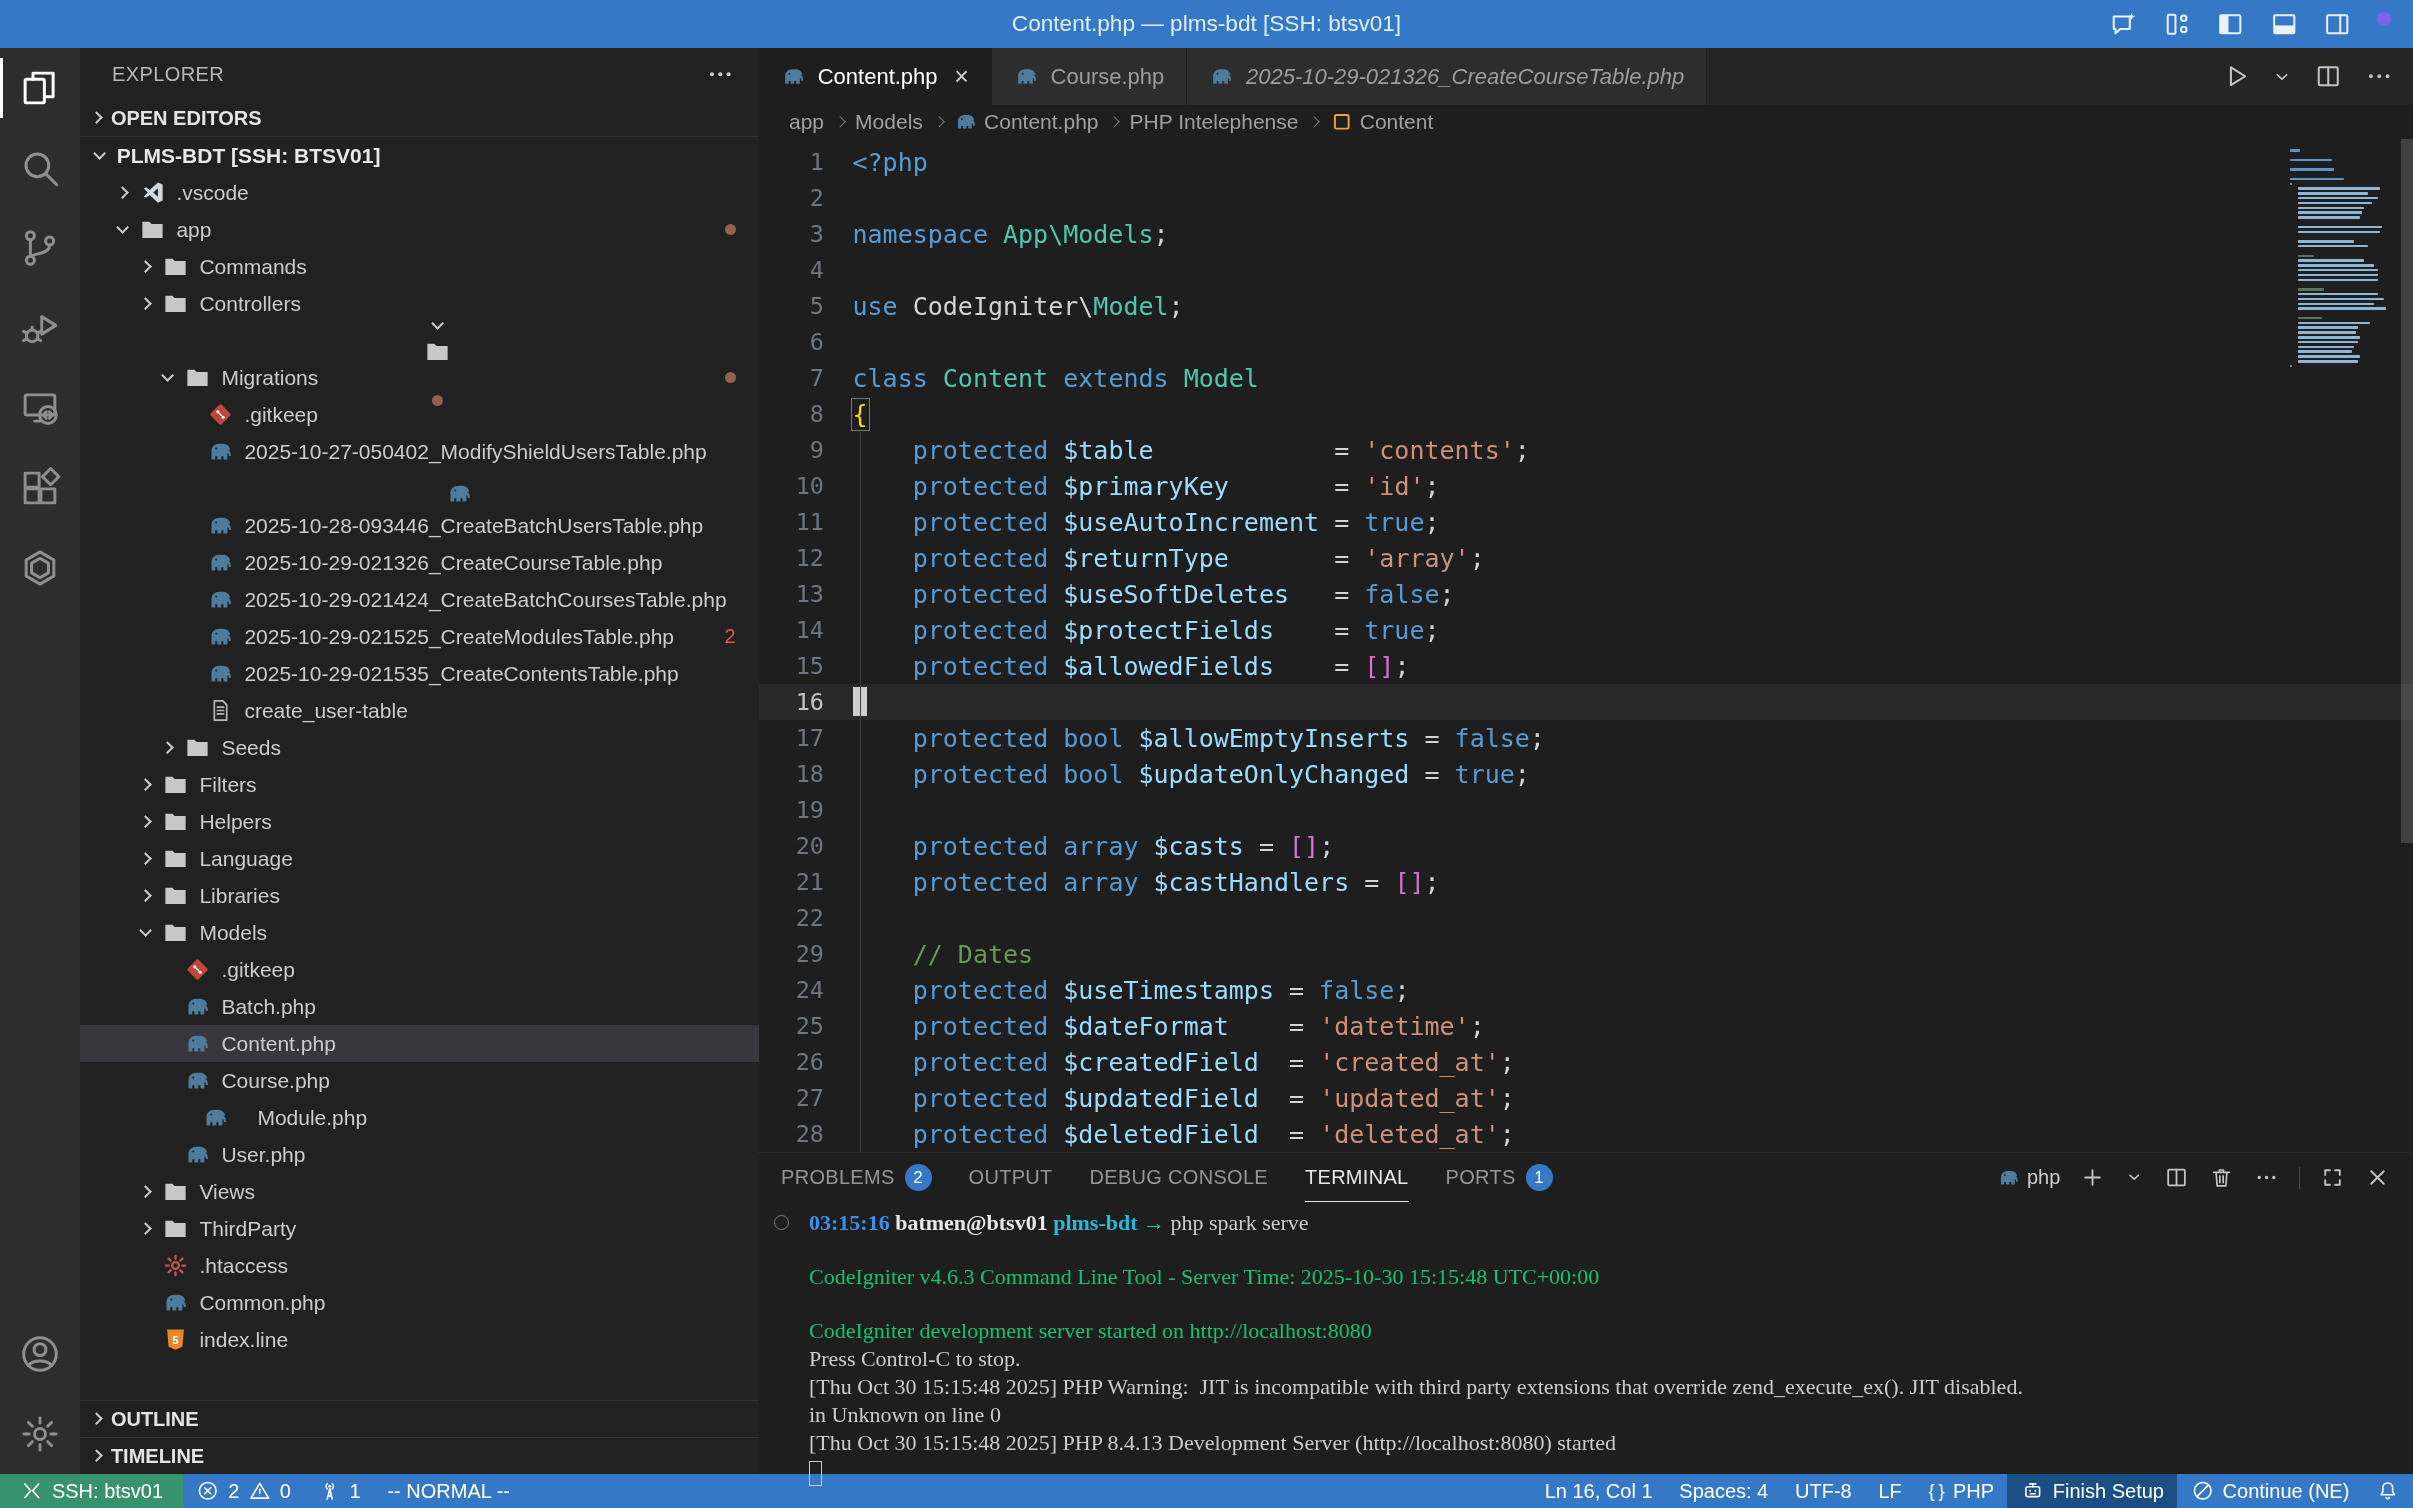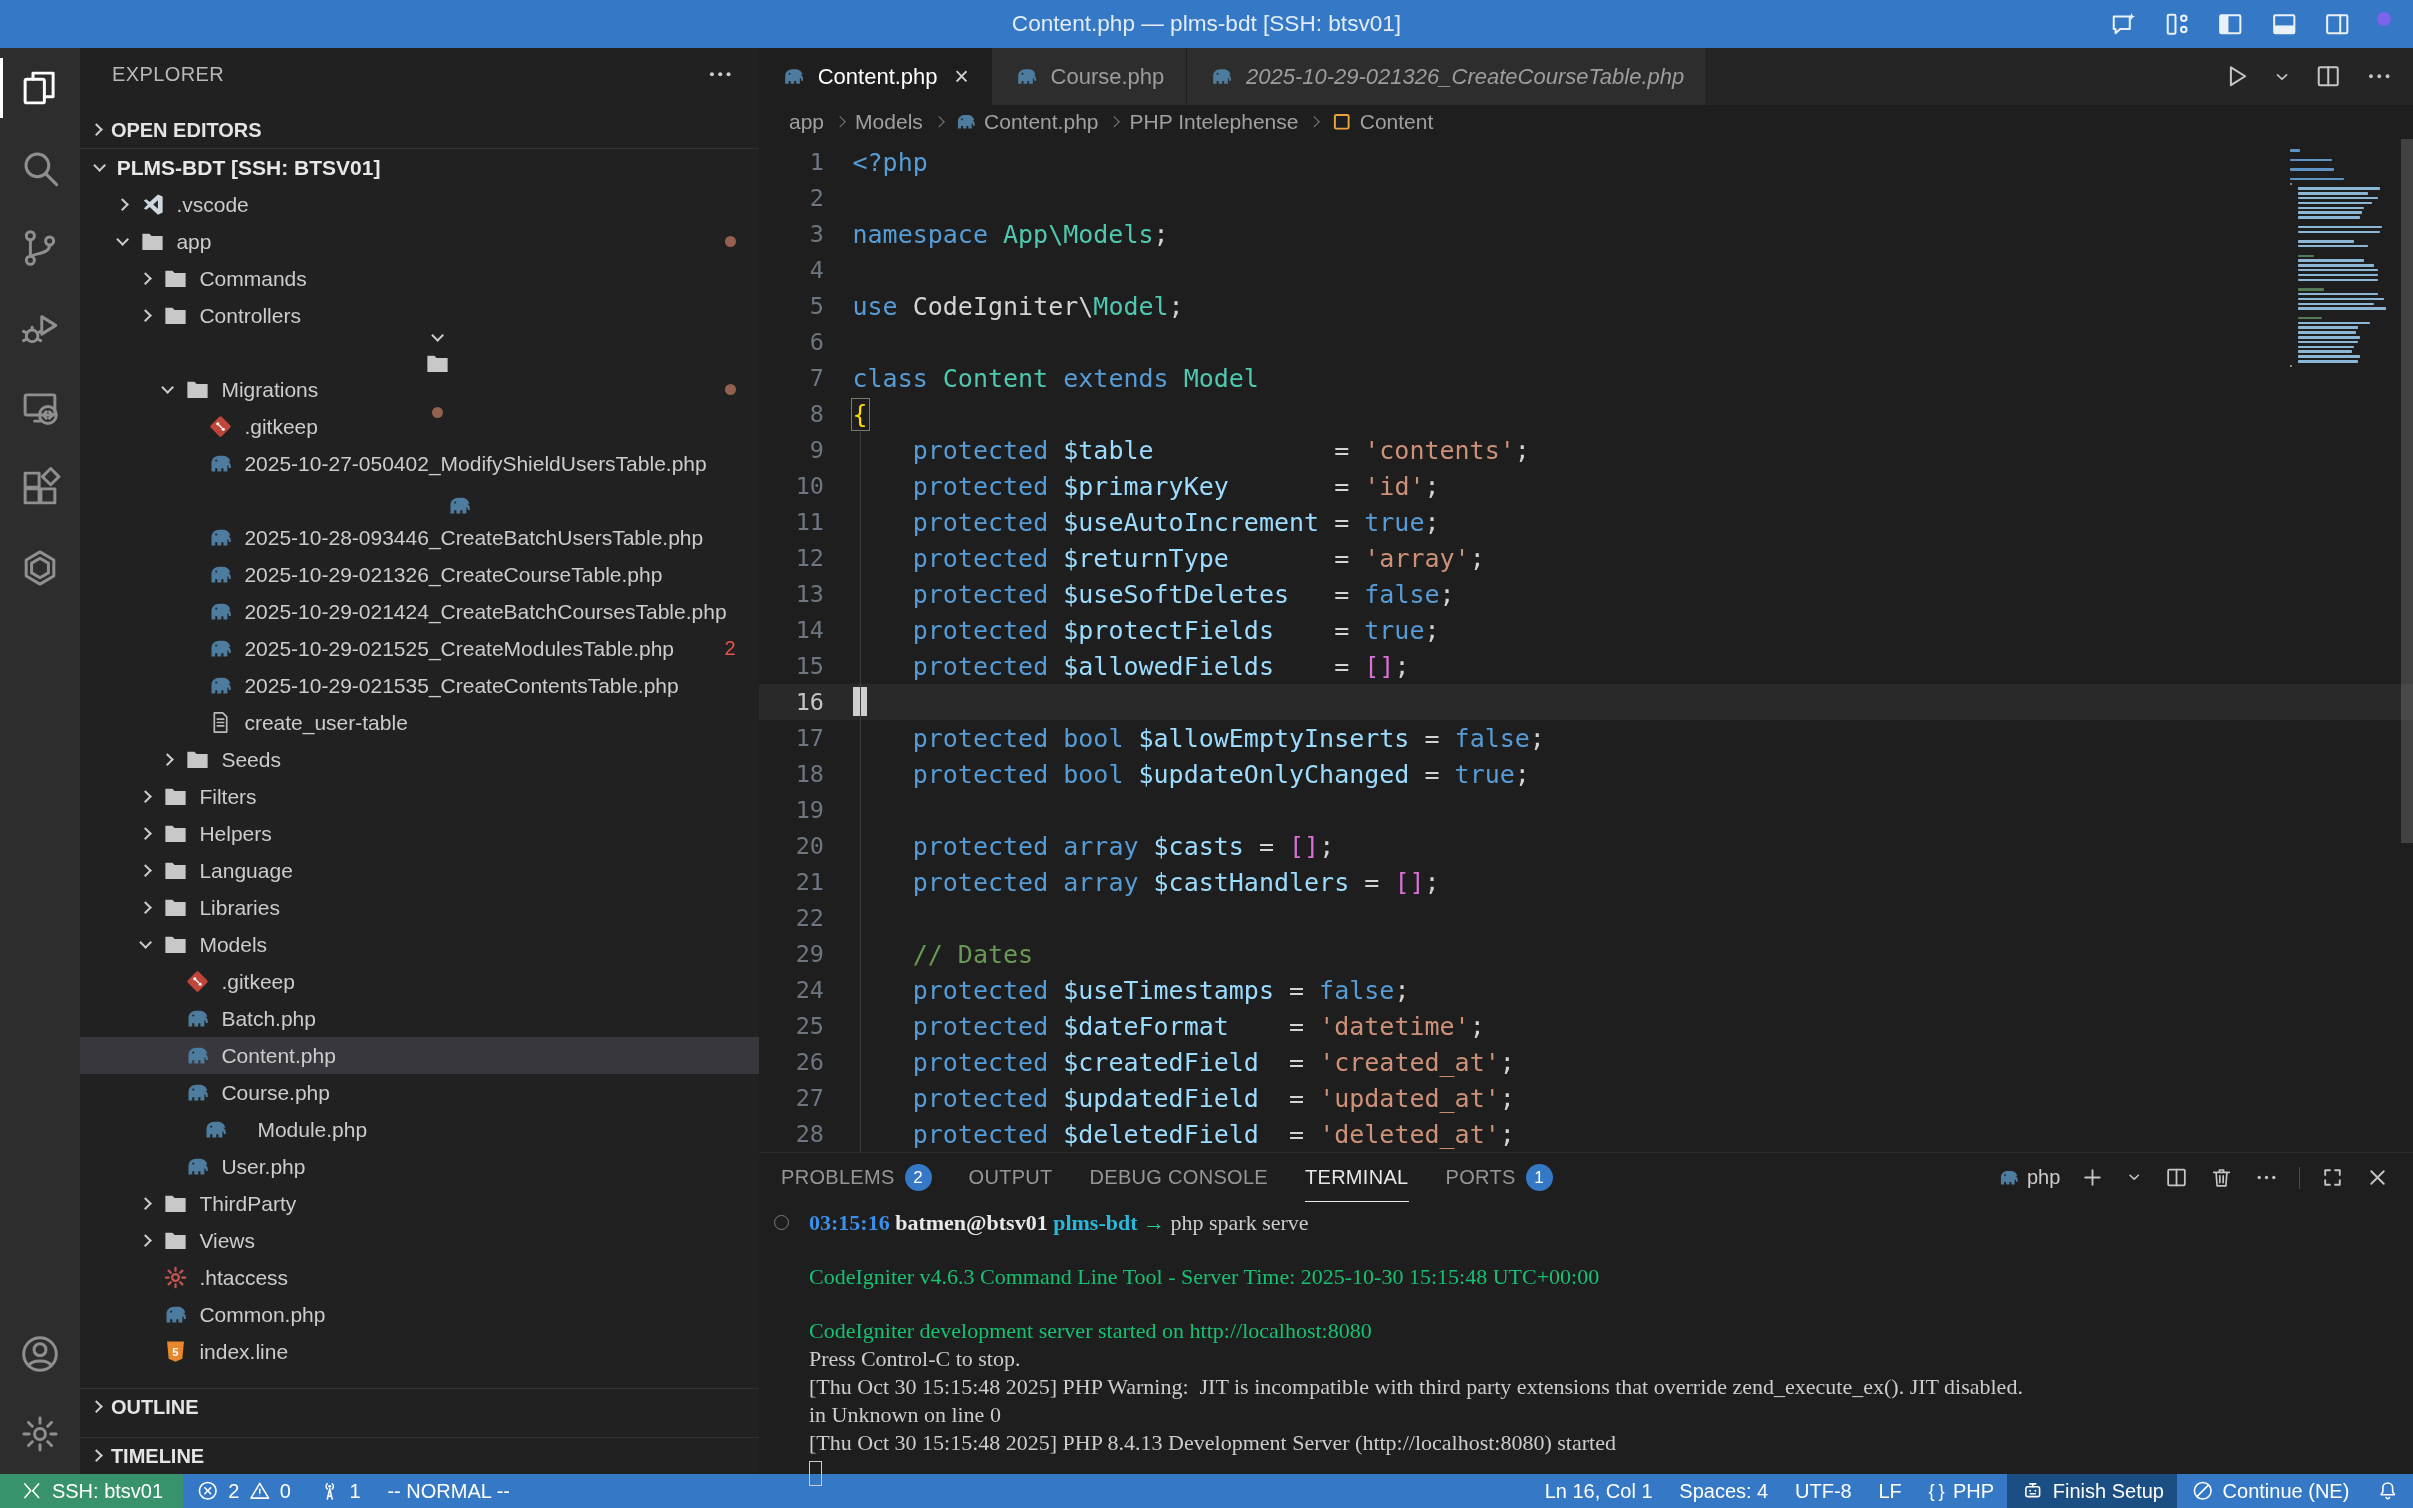--- a/index.html
+++ b/index.html
@@ -28,21 +28,21 @@
   .ab-item.active::before { content:""; position:absolute; left:0; top:10px; bottom:10px; width:3.4px; background:#ffffff; }
   .ab-spacer { flex:1; }
 
   
   .sidebar { width:679px; background:#212121; display:flex; flex-direction:column; color:#cccccc; overflow:hidden; }
   .sb-header { height:52px; display:flex; align-items:center; padding:0 25px 0 32px; }
   .sb-header .lbl { font-size:20px; color:#b8b8b8; letter-spacing:0.4px; }
   .sb-header .sp { flex:1; }
   .sb-header .ico { width:28.5px; height:28.5px; color:#cccccc; }
   .sb-section { height:37px; display:flex; align-items:center; gap:10px; padding-left:11.7px;
-    font-weight:bold; font-size:20px; color:#e4e4e4;margin-top:12px; }
+    font-weight:bold; font-size:20px; color:#e4e4e4; }
   .sb-section.bordered { border-bottom:0.8px solid #333333; }
   .chev { width:9.2px; height:9.2px; border-right:2px solid #cccccc; border-bottom:2px solid #cccccc; flex:none; }
   .chev.r { transform:rotate(-45deg); }
   .chev.d { transform:rotate(45deg); margin-top:-3.4px; }
   .tree { flex:1; overflow:hidden; }
   .trow { height:37px; display:flex; align-items:center; gap:10px; padding-right:23.5px; font-size:21px; }
   .trow .lbl { white-space:nowrap; overflow:hidden; }
   .trow.sel { background:#37373d; }
   .trow .ticon { width:27px; height:27px; flex:none; }
   .trow .ticon svg { width:100%; height:100%; }
@@ -587,33 +587,33 @@
         </div>
         <div class="trow" style="padding-left: 59px;">
           <span class="chevslot">
             <span class="chev r"></span>
           </span>
           <span class="ticon">
             <svg viewBox="0 0 24 24" style="width:100%;height:100%;">
               <path fill="#c8c8c8" d="M3 5h6.2l2 2H21v12.5H3z"></path>
             </svg>
           </span>
+          <span class="lbl">Views</span>
+          <span class="sp"></span>
+        </div>
+        <div class="trow" style="padding-left: 59px;">
+          <span class="chevslot">
+            <span class="chev r"></span>
+          </span>
+          <span class="ticon">
+            <svg viewBox="0 0 24 24" style="width:100%;height:100%;">
+              <path fill="#c8c8c8" d="M3 5h6.2l2 2H21v12.5H3z"></path>
+            </svg>
+          </span>
           <span class="lbl">ThirdParty</span>
-          <span class="sp"></span>
-        </div>
-        <div class="trow" style="padding-left: 59px;">
-          <span class="chevslot">
-            <span class="chev r"></span>
-          </span>
-          <span class="ticon">
-            <svg viewBox="0 0 24 24" style="width:100%;height:100%;">
-              <path fill="#c8c8c8" d="M3 5h6.2l2 2H21v12.5H3z"></path>
-            </svg>
-          </span>
-          <span class="lbl">Views</span>
           <span class="sp"></span>
         </div>
         <div class="trow" style="padding-left: 59px;">
           <span class="chevslot"></span>
           <span class="ticon">
             <svg viewBox="0 0 24 24" style="width:100%;height:100%;stroke:#c75450;fill:none;stroke-width:2;stroke-linecap:round;stroke-linejoin:round;">
               <circle cx="12" cy="12" r="3"></circle>
               <path d="M12 3.4v2.6M12 18v2.6M3.4 12H6M18 12h2.6M5.9 5.9l1.9 1.9M16.2 16.2l1.9 1.9M18.1 5.9l-1.9 1.9M7.8 16.2l-1.9 1.9"></path>
             </svg>
           </span>

